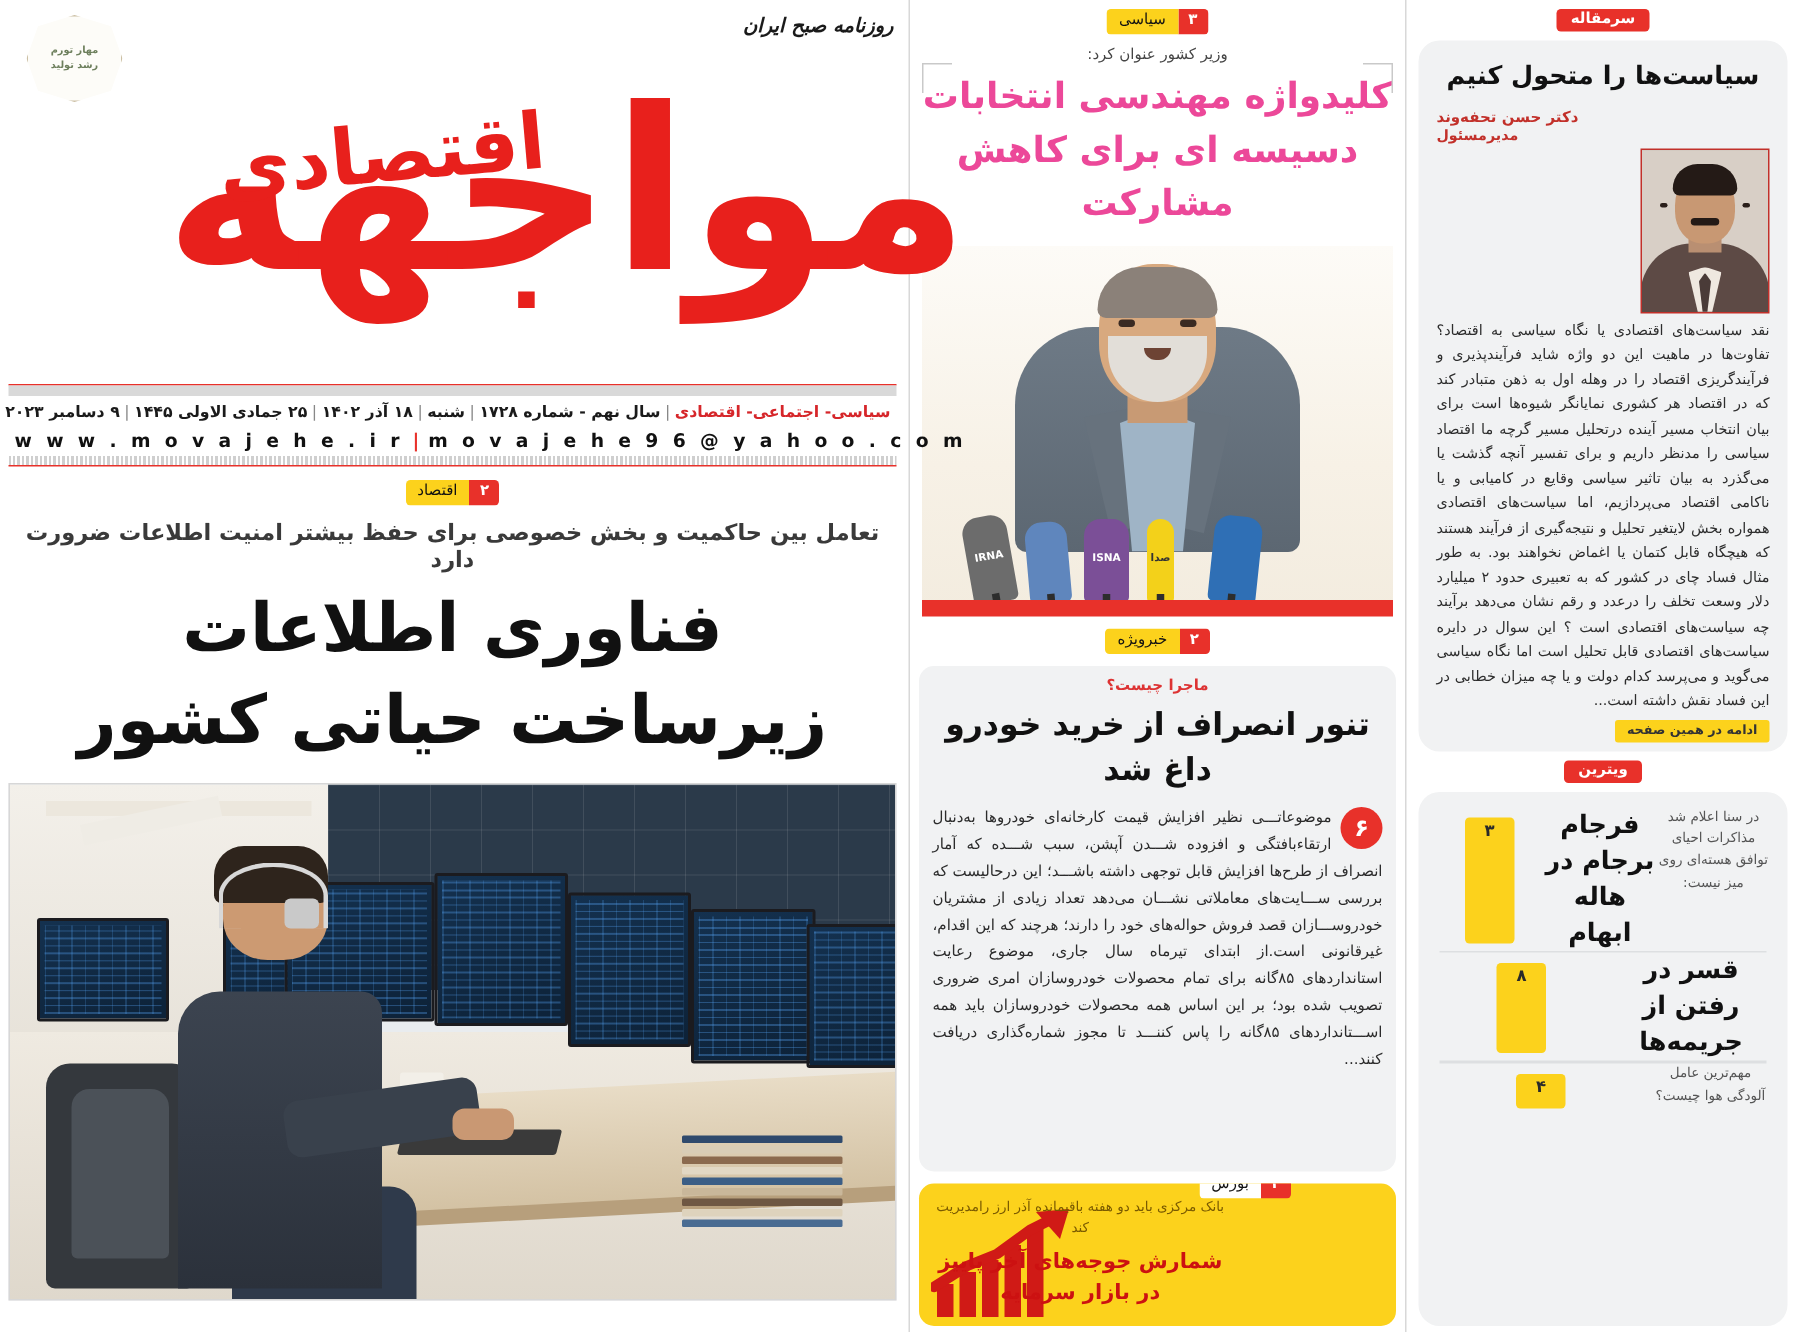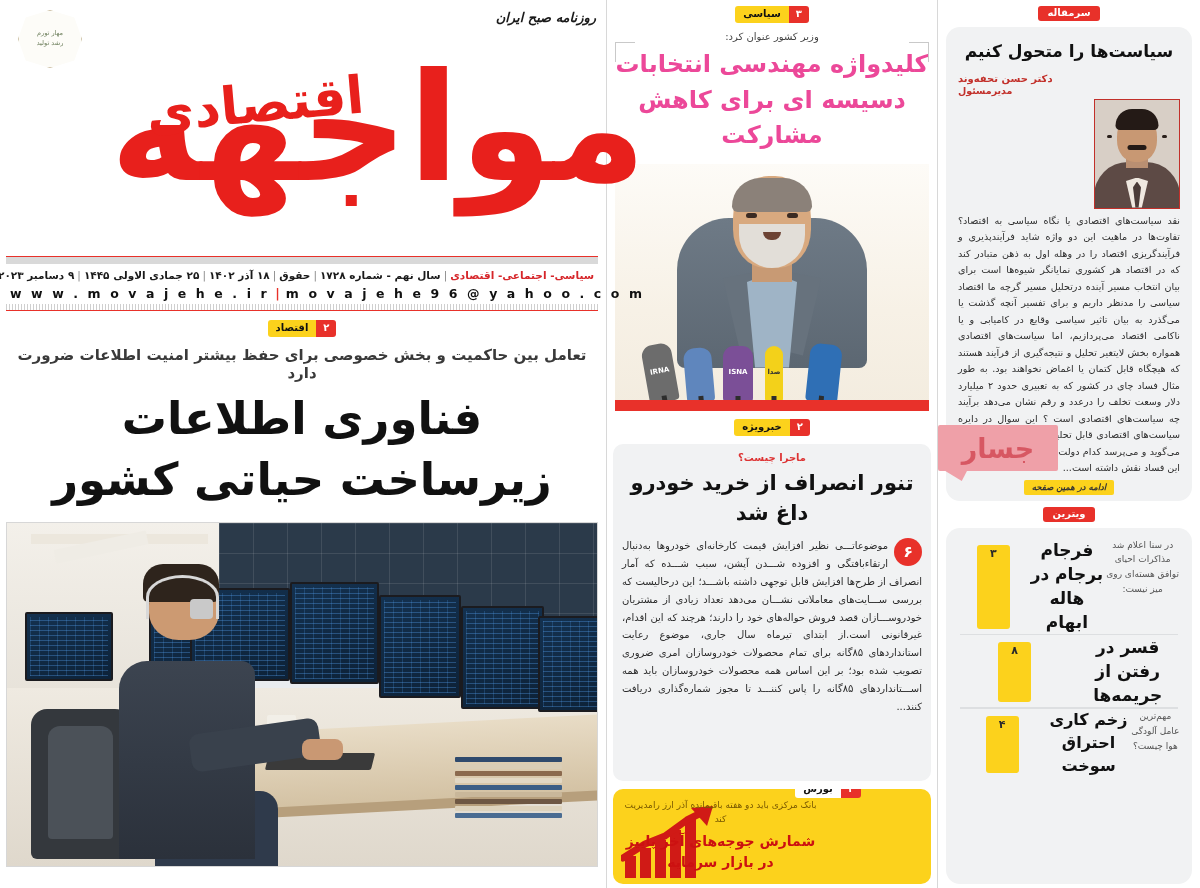--- a/index.html
+++ b/index.html
@@ -35,21 +35,21 @@
     padding: 2px 9px 3px 9px; border-radius: 3px;
     letter-spacing: 0; white-space: nowrap; line-height:1;
   }
   .badge-red    { background:#e8312a; }
   .badge-split  { display:inline-flex; border-radius:3px; overflow:hidden; line-height:1; }
   .badge-split .b-num {
     background:#e8312a; color:#fff; font-size:10px; font-weight:bold;
     padding:3px 7px 4px 7px; display:flex; align-items:center;
   }
   .badge-split .b-txt {
-    background:#fcd21c; color:#111; font-size:10px; font-weight:bold;
+    background:#fcd21c; color:#111; font-size:10px; font-weight:normal;
     padding:3px 8px 4px 8px; display:flex; align-items:center;
   }
   .badge-center { display:flex; justify-content:center; width:100%; }
 
   .pagenum {
     background:#fcd21c; color:#2a2a2a; font-size:11px; font-weight:bold;
     border-radius:3px; padding:3px 13px 4px 13px; display:inline-block; line-height:1.1;
   }
   .pagenum-wrap { display:flex; justify-content:center; width:100%; margin:7px 0 5px 0; }
 
@@ -70,21 +70,21 @@
   }
   .edit-photo {
     width:86px; height:110px; float:right; margin:0 0 4px 7px;
     border:1.5px solid #c2302a; position:relative; overflow:hidden;
     background:linear-gradient(#cfc5bd,#b9aca3);
   }
   .edit-body {
     font-size:9.6px; line-height:1.72; color:#2d2d2d; text-align:justify;
     letter-spacing:-0.1px;
   }
-  .edit-more-wrap { display:flex; justify-content:center; margin:3px 0 6px 0;font-style:italic; }
+  .edit-more-wrap { display:flex; justify-content:flex-start; margin:3px 0 6px 0; }
   .edit-more {
     background:#fcd21c; color:#333; font-size:8.5px; font-weight:bold;
     padding:2px 8px 3px 8px; border-radius:2px;
   }
 
   
   .p-bg   { position:absolute; inset:0; background:#d8cfc6; }
   .p-suit { position:absolute; left:50%; transform:translateX(-50%); bottom:0; width:86px; height:46px;
             background:#5d4a45; border-radius:34px 34px 0 0; }
   .p-shirt{ position:absolute; left:50%; transform:translateX(-50%); bottom:0; width:22px; height:30px;
@@ -236,21 +236,21 @@
   .mh-emblem {
     position:absolute; top:6px; left:12px; width:64px; height:58px;
   }
   .emblem-shape {
     width:100%; height:100%;
     background:#fdfcf8;
     border:1.2px solid #cbbfa4;
     clip-path:polygon(50% 0,88% 13%,100% 50%,88% 87%,50% 100%,12% 87%,0 50%,12% 13%);
     display:flex; align-items:center; justify-content:center; flex-direction:column;
   }
-  .emblem-txt { font-size:6.5px; color:#6d7f5c; line-height:1.5; text-align:center; font-weight:normal; }
+  .emblem-txt { font-size:6.5px; color:#6d7f5c; line-height:1.5; text-align:center; font-weight:bold; }
 
   .infobar {
     border-top:1.6px solid #e8312a; border-bottom:1.6px solid #e8312a;
     padding:3px 4px 2px 4px; margin-top:2px;
   }
   .infobar-top {
     background:#d9d9d9; height:7px; margin:-3px -4px 3px -4px;
   }
   .infoline {
     font-size:10.5px; color:#1a1a1a; font-weight:bold; text-align:center;
@@ -358,25 +358,20 @@
         <div class="p-hair"></div>
       </div>
 
       <div class="edit-body">نقد سیاست‌های اقتصادی یا نگاه سیاسی به اقتصاد؟ تفاوت‌ها در ماهیت این دو واژه شاید فرآیندپذیری و فرآیندگریزی اقتصاد را در وهله اول به ذهن متبادر کند که در اقتصاد هر کشوری نمایانگر شیوه‌ها است برای بیان انتخاب مسیر آینده درتحلیل مسیر گرچه ما اقتصاد سیاسی را مدنظر داریم و برای تفسیر آنچه گذشت یا می‌گذرد به بیان تاثیر سیاسی وقایع در کامیابی و یا ناکامی اقتصاد می‌پردازیم، اما سیاست‌های اقتصادی همواره بخش لایتغیر تحلیل و نتیجه‌گیری از فرآیند هستند که هیچگاه قابل کتمان یا اغماض نخواهند بود. به طور مثال فساد چای در کشور که به تعبیری حدود ۲ میلیارد دلار وسعت تخلف را درعدد و رقم نشان می‌دهد برآیند چه سیاست‌های اقتصادی است ؟ این سوال در دایره سیاست‌های اقتصادی قابل تحلیل است اما نگاه سیاسی می‌گوید و می‌پرسد کدام دولت و یا چه میزان خطابی در این فساد نقش داشته است...</div>
 
       <div class="edit-more-wrap">
         <span class="edit-more">ادامه در همین صفحه</span>
       </div>
     </div>
 
-    <div class="jasar">
-      <div class="jasar-bar"></div>
-      <div class="jasar-txt">جسار</div>
-      <div class="jasar-tail"></div>
-    </div>
 
     <div class="badge-center" style="position:relative;z-index:6">
       <span class="badge badge-red">ویترین</span>
     </div>
 
     <div class="vitrin-card">
 
       <div class="v-item">
         <div class="v-kicker">در سنا اعلام شد مذاکرات احیای توافق هسته‌ای روی میز نیست:</div>
         <div class="v-head">فرجام برجام در هاله ابهام</div>
@@ -391,21 +386,20 @@
         <div class="pagenum-wrap">
           <span class="pagenum">۸</span>
         </div>
       </div>
       <div class="v-sep"></div>
 
       <div class="v-sep"></div>
 
       <div class="v-item">
         <div class="v-kicker">مهم‌ترین عامل آلودگی هوا چیست؟</div>
-        <div class="v-head sm">زخم کاری احتراق سوخت</div>
         <div class="pagenum-wrap">
           <span class="pagenum">۴</span>
         </div>
       </div>
 
     </div>
   </div>
 
   <div class="col-mid">
 
@@ -521,21 +515,21 @@
       <div class="mh-logo">
         <span class="mh-word">مواجهه</span>
       </div>
       <div class="mh-sub">اقتصادی</div>
     </div>
 
     <div class="infobar">
       <div class="infobar-top"></div>
 
       <div class="infoline">
-        <span class="red">سیاسی- اجتماعی- اقتصادی</span><span class="sep">|</span><span>سال نهم - شماره ۱۷۲۸</span><span class="sep">|</span><span>حقوق</span><span class="sep">|</span><span>۱۸ آذر ۱۴۰۲</span><span class="sep">|</span><span>۲۵ جمادی الاولی ۱۴۴۵</span><span class="sep">|</span><span>۹ دسامبر ۲۰۲۳</span><span class="sep">|</span>
+        <span class="red">سیاسی- اجتماعی- اقتصادی</span><span class="sep">|</span><span>سال نهم - شماره ۱۷۲۸</span><span class="sep">|</span><span>شنبه</span><span class="sep">|</span><span>۱۸ آذر ۱۴۰۲</span><span class="sep">|</span><span>۲۵ جمادی الاولی ۱۴۴۵</span><span class="sep">|</span><span>۹ دسامبر ۲۰۲۳</span><span class="sep">|</span>
       </div>
 
       <div class="weburl">
         <span>w w w . m o v a j e h e . i r</span><span class="bar">|</span><span>m o v a j e h e 9 6 @ y a h o o . c o m</span>
       </div>
 
       <div class="infobar-bottom"></div>
     </div>
 
     <div class="r-badge-wrap">

